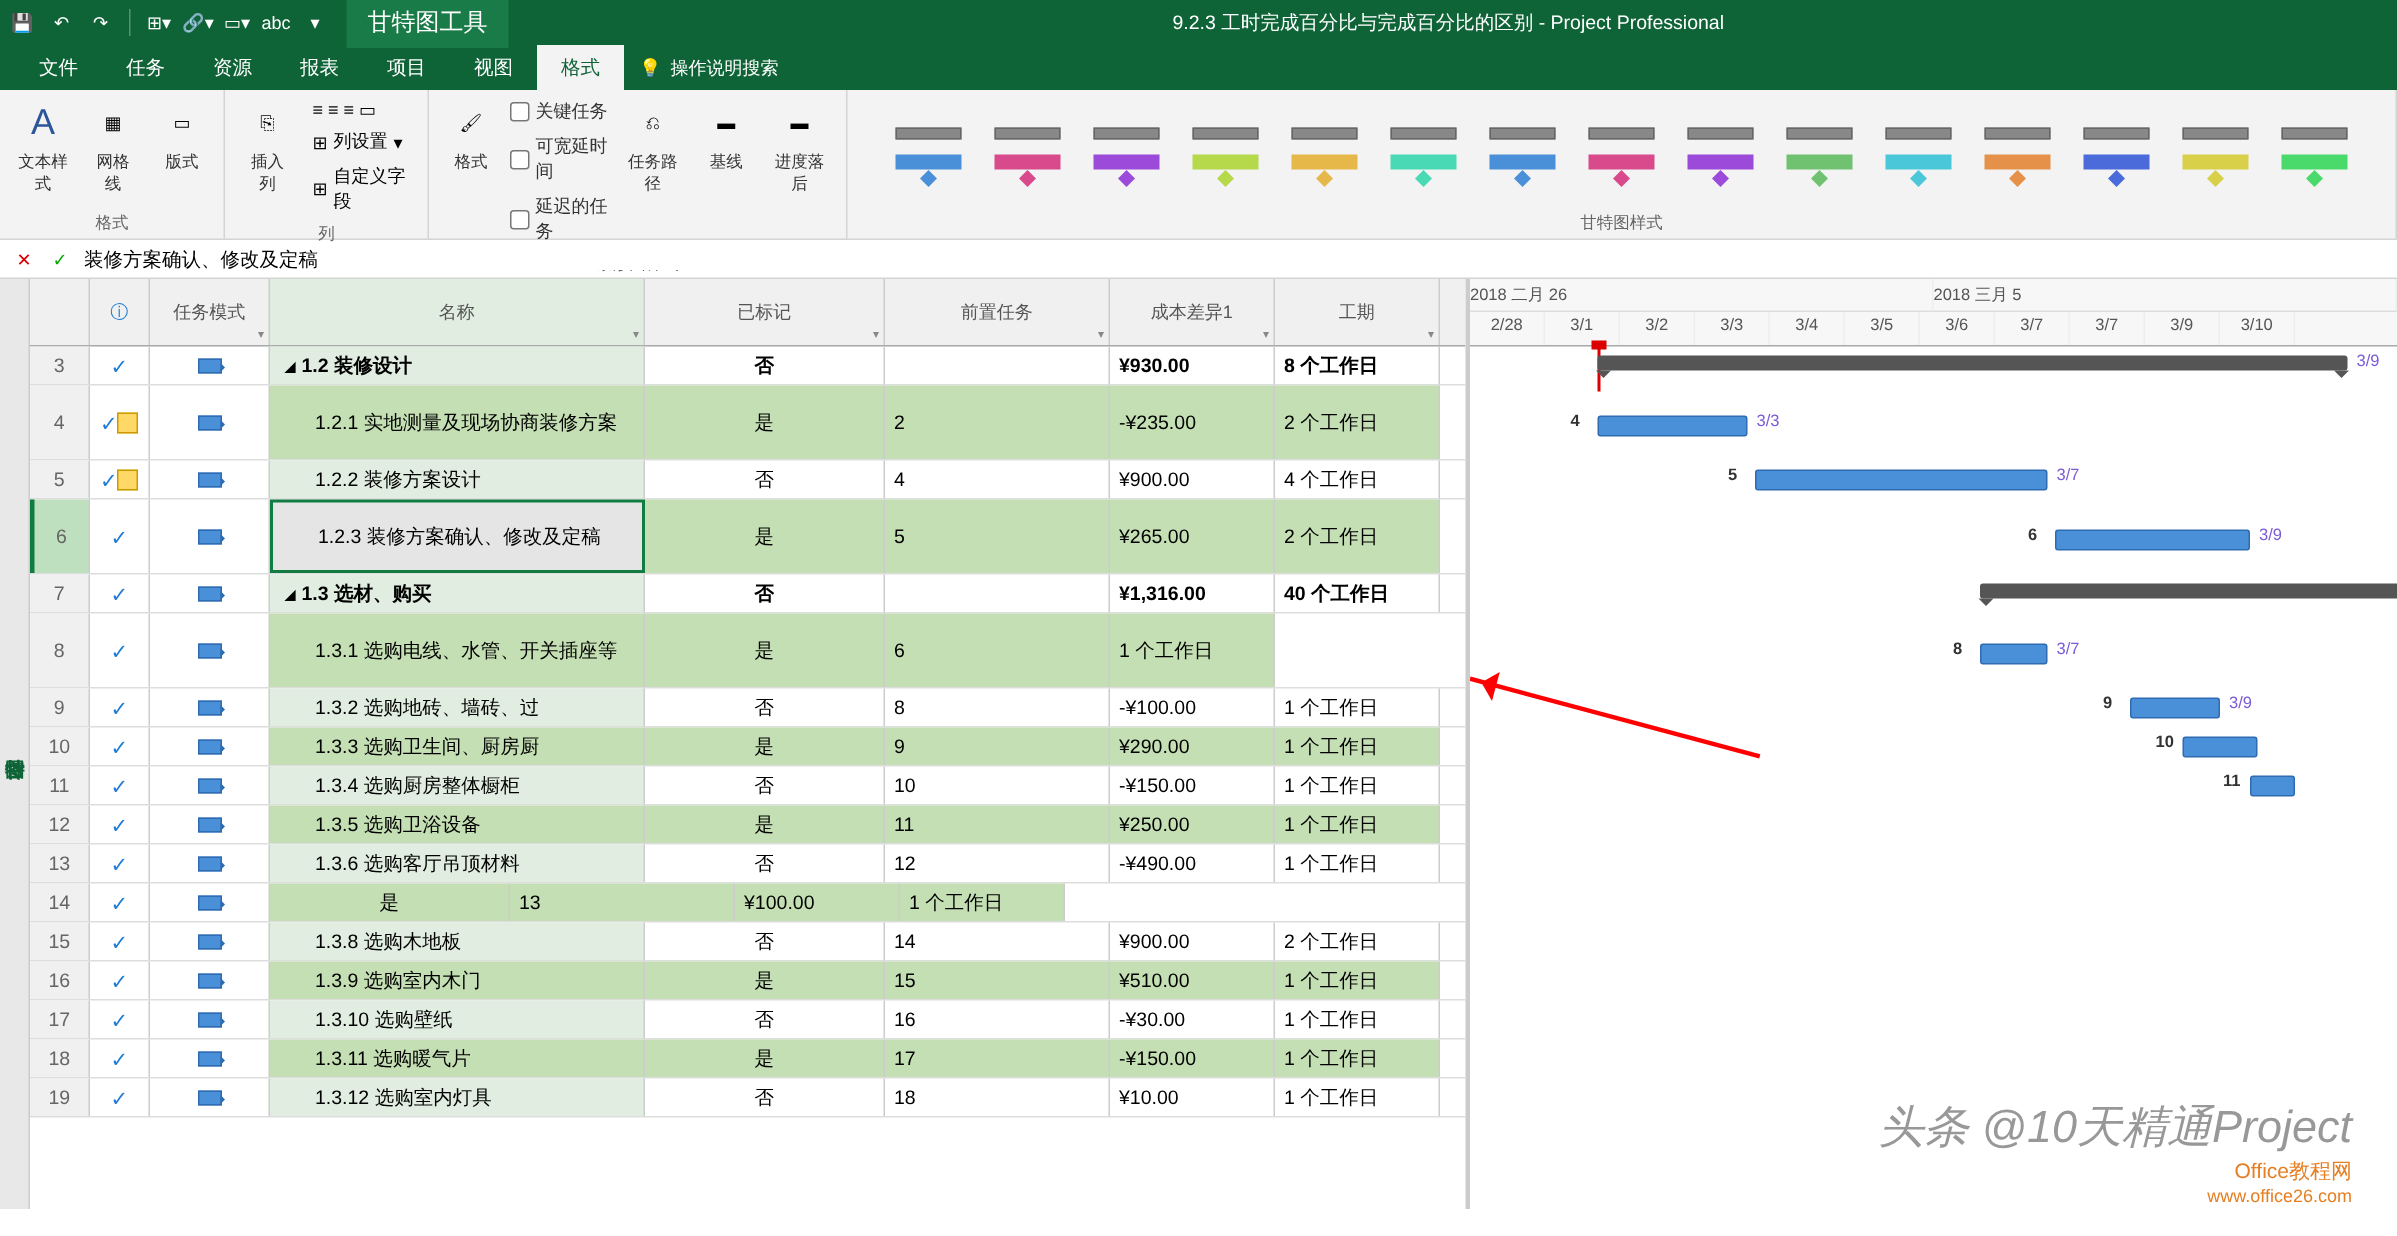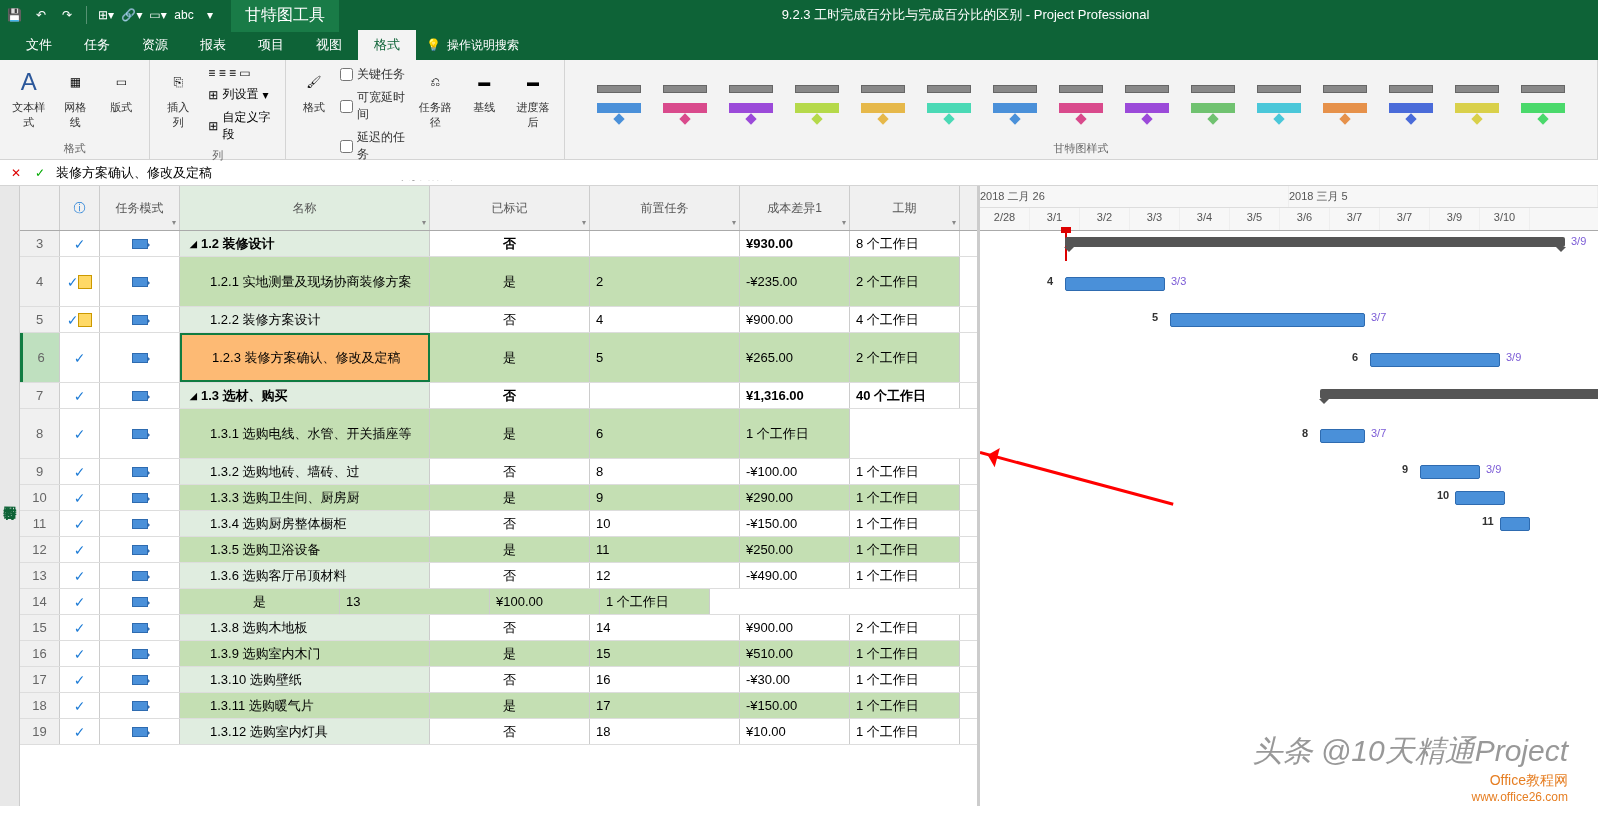--- a/index.html
+++ b/index.html
@@ -60,21 +60,21 @@
 .icoh { width:40px; } .imdh { width:80px; } .nmh { width:250px; background:#e0ede0; } .mkh { width:160px; } .prh { width:150px; } .csh { width:110px; } .drh { width:110px; }
 .grow2 { display:flex; height:26px; border-bottom:1px solid #ddd; }
 .grow2.double { height:50px; }
 .gc { border-right:1px solid #ccc; display:flex; align-items:center; padding:0 6px; font-size:13px; overflow:hidden; }
 .gc.center { justify-content:center; }
 .gc.bold { font-weight:bold; }
 .gc.name { padding-left:30px; }
 .gc.name.sum { padding-left:10px; font-weight:bold; }
 .gc.name.sum::before{ content:"◢"; font-size:9px; margin-right:4px;}
 .green { background:#c4dfb3; }
-.selrow { background:#fdba74; border:2px solid #107c41; }
+.selrow { background:#e5e5e5; border:2px solid #107c41; }
 .check { color:#1e7cd6; font-size:14px; }
 .note { width:14px; height:14px; background:#ffd966; border:1px solid #cc9900; display:inline-block; }
 .mode { width:16px; height:10px; background:#4a90d9; border:1px solid #2e6bb0; position:relative; display:inline-block; }
 .mode::after { content:""; position:absolute; right:-6px; top:2px; border:3px solid transparent; border-left-color:#2e6bb0; }
 
 
 .gantt { flex:1; position:relative; overflow:hidden; }
 .ghd { height:45px; border-bottom:1px solid #aaa; background:#f7f7f7; }
 .ghd1 { height:22px; display:flex; border-bottom:1px solid #ddd; }
 .ghd1 div { flex:1; text-align:left; font-size:11px; color:#555; border-right:1px solid #eee; padding-top:3px;}
@@ -331,21 +331,21 @@
           <div class="gc icoh center">
             <span class="check">✓</span>
           </div>
           <div class="gc imdh center">
             <span class="mode"></span>
           </div>
           <div class="gc nmh name sum">1.2 装修设计</div>
           <div class="gc mkh center bold">否</div>
           <div class="gc prh bold"></div>
           <div class="gc csh bold" style="font-weight:bold">¥930.00</div>
-          <div class="gc drh bold" style="font-weight:normal">8 个工作日</div>
+          <div class="gc drh bold" style="font-weight:bold">8 个工作日</div>
         </div>
         <div class="grow2 double">
           <div class="gc rowhead center" style="">4</div>
           <div class="gc icoh center">
             <span class="check">✓</span> 
             <span class="note"></span>
           </div>
           <div class="gc imdh center">
             <span class="mode"></span>
           </div>

